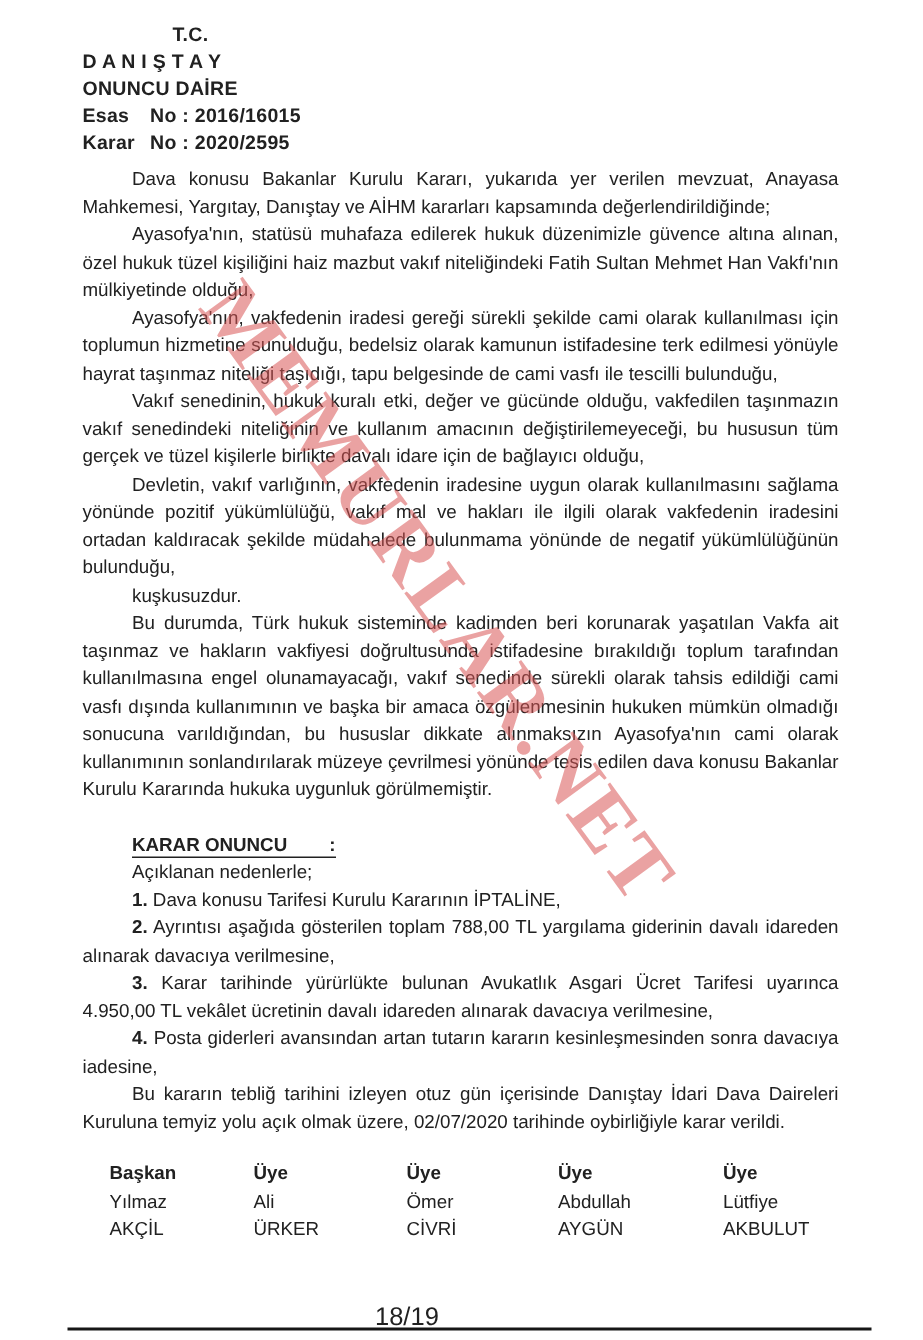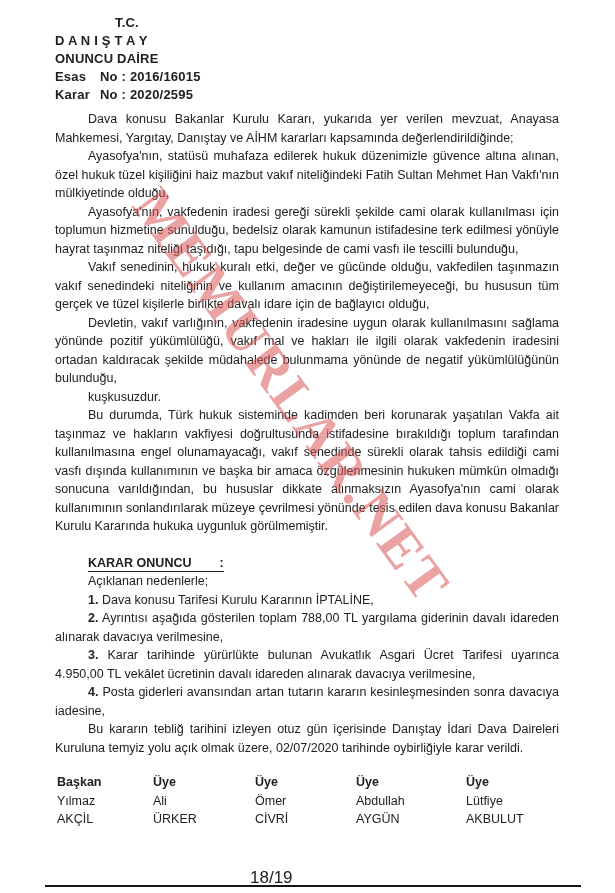--- a/index.html
+++ b/index.html
@@ -47,20 +47,21 @@
   }
   .heading-spacer { display: inline-block; width: 28px; }
   .item-num { font-weight: bold; }
   .item-em { font-weight: normal; }
   
   .signatures {
     display: flex;
     margin-top: 16px;
     font-size: 12.5px;
     line-height: 18.5px;
+    margin-left: 16px;
   }
   .sig-col-0 { flex: 0 0 98px; padding-left: 2px; box-sizing: border-box; }
   .sig-col-1 { flex: 0 0 102px; }
   .sig-col-2 { flex: 0 0 101px; }
   .sig-col-3 { flex: 0 0 110px; }
   .sig-col-4 { flex: 1 1 auto; }
   .sig-title { font-weight: bold; }
   
   .page-number {
     position: absolute;

